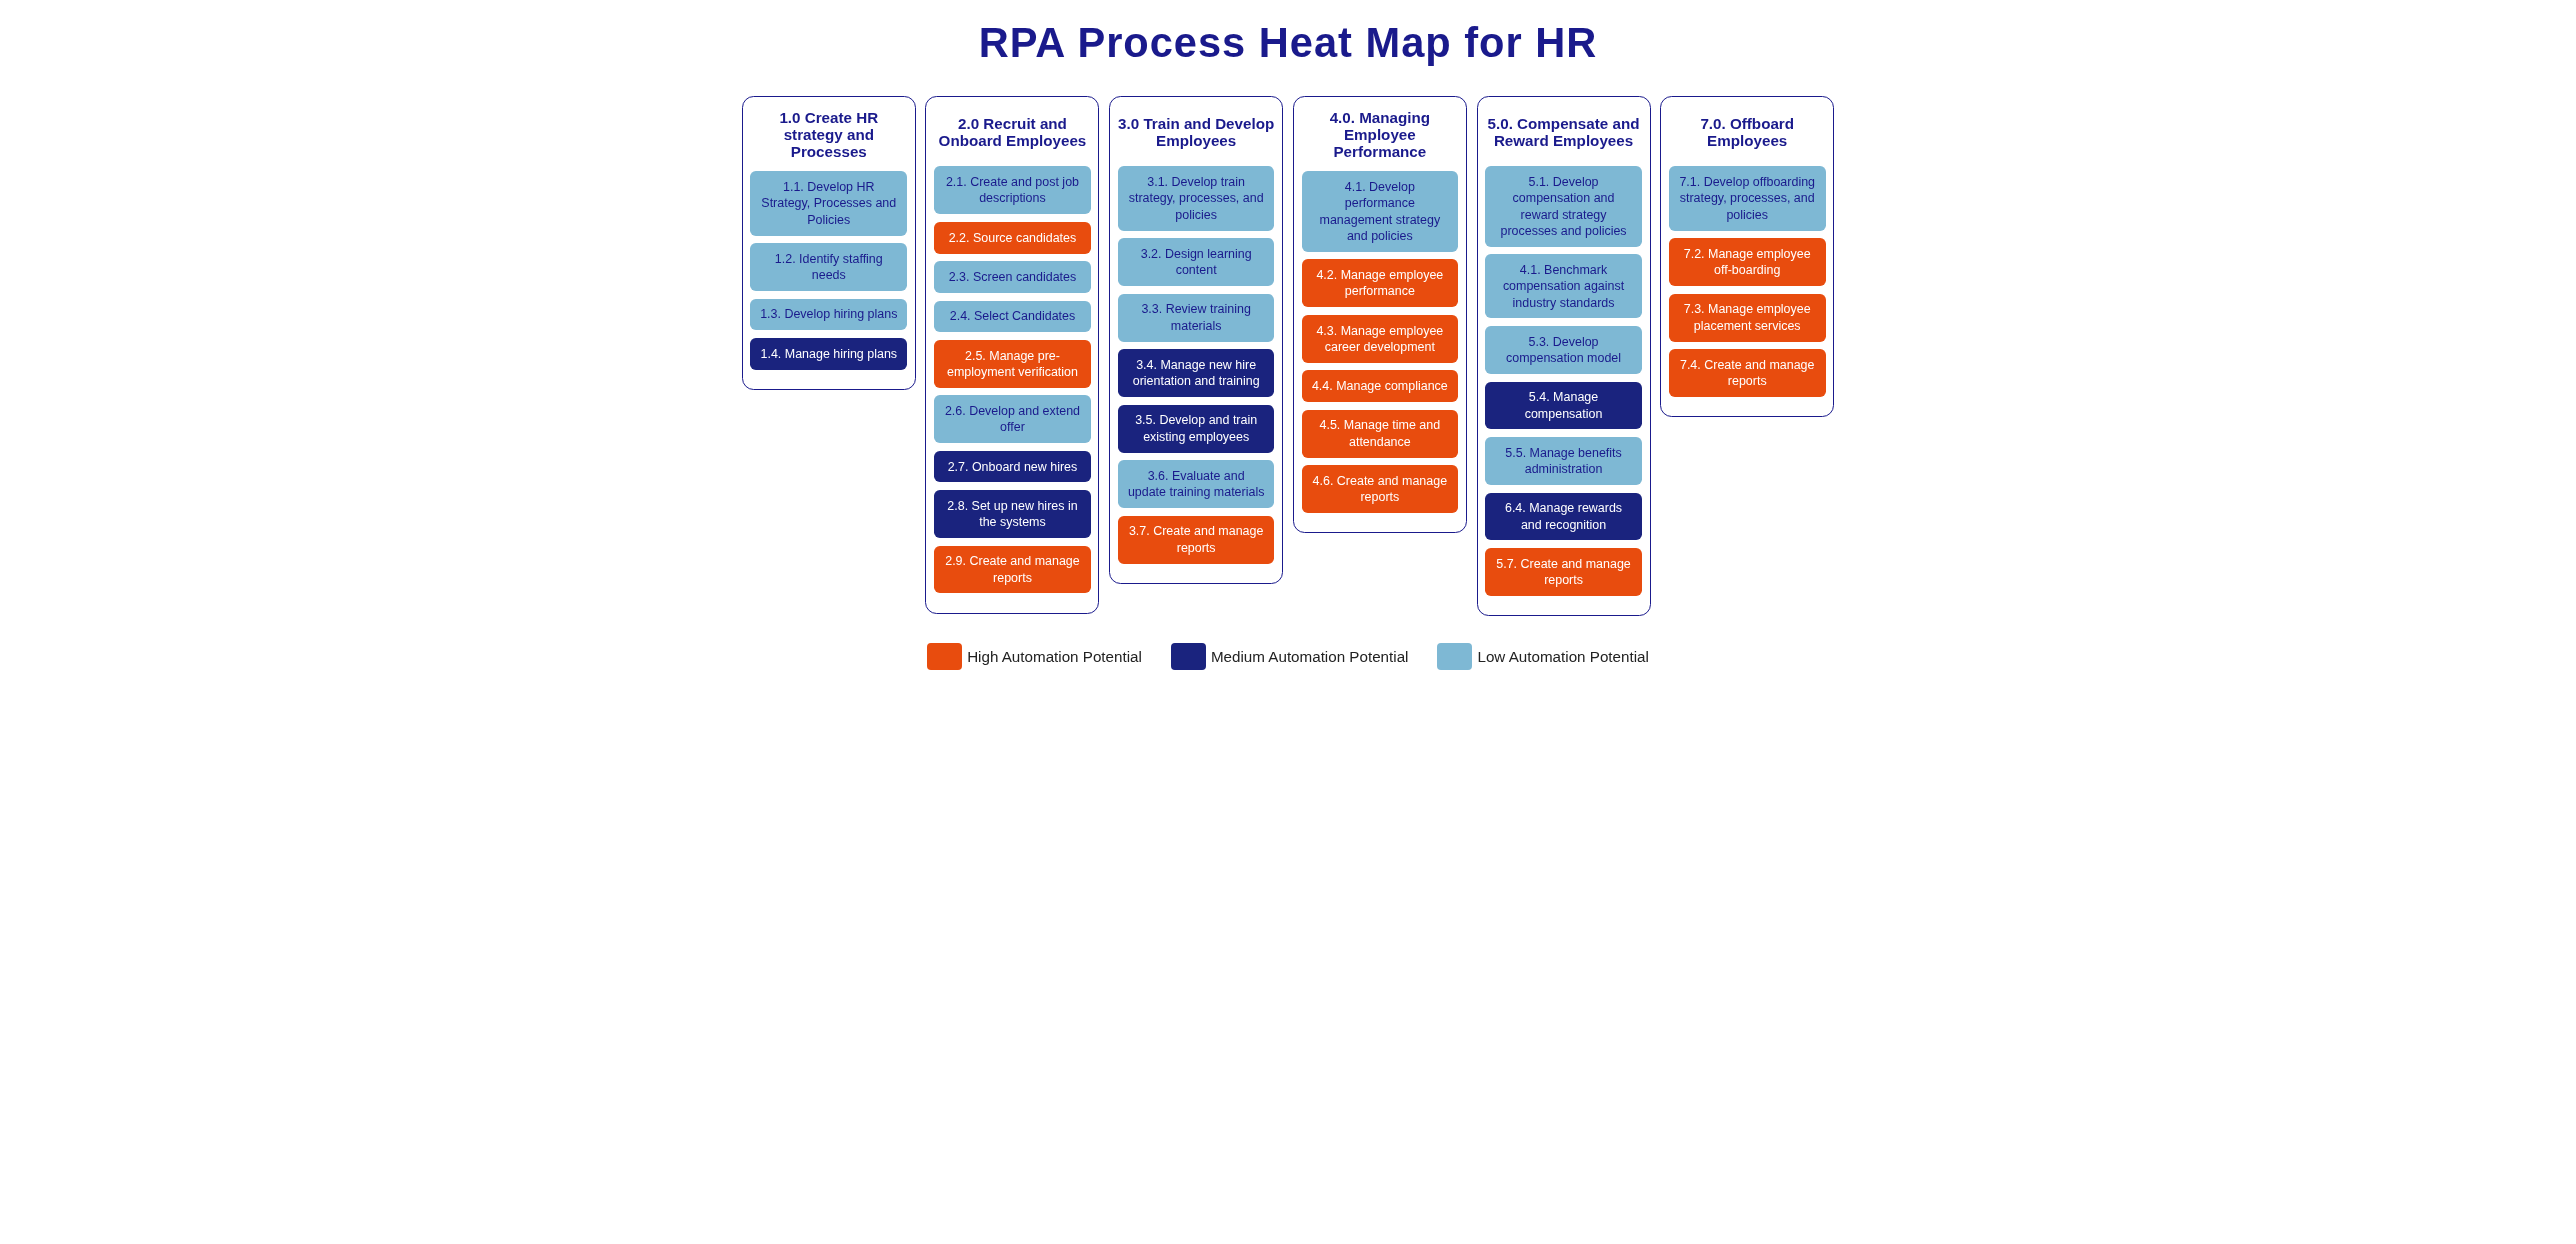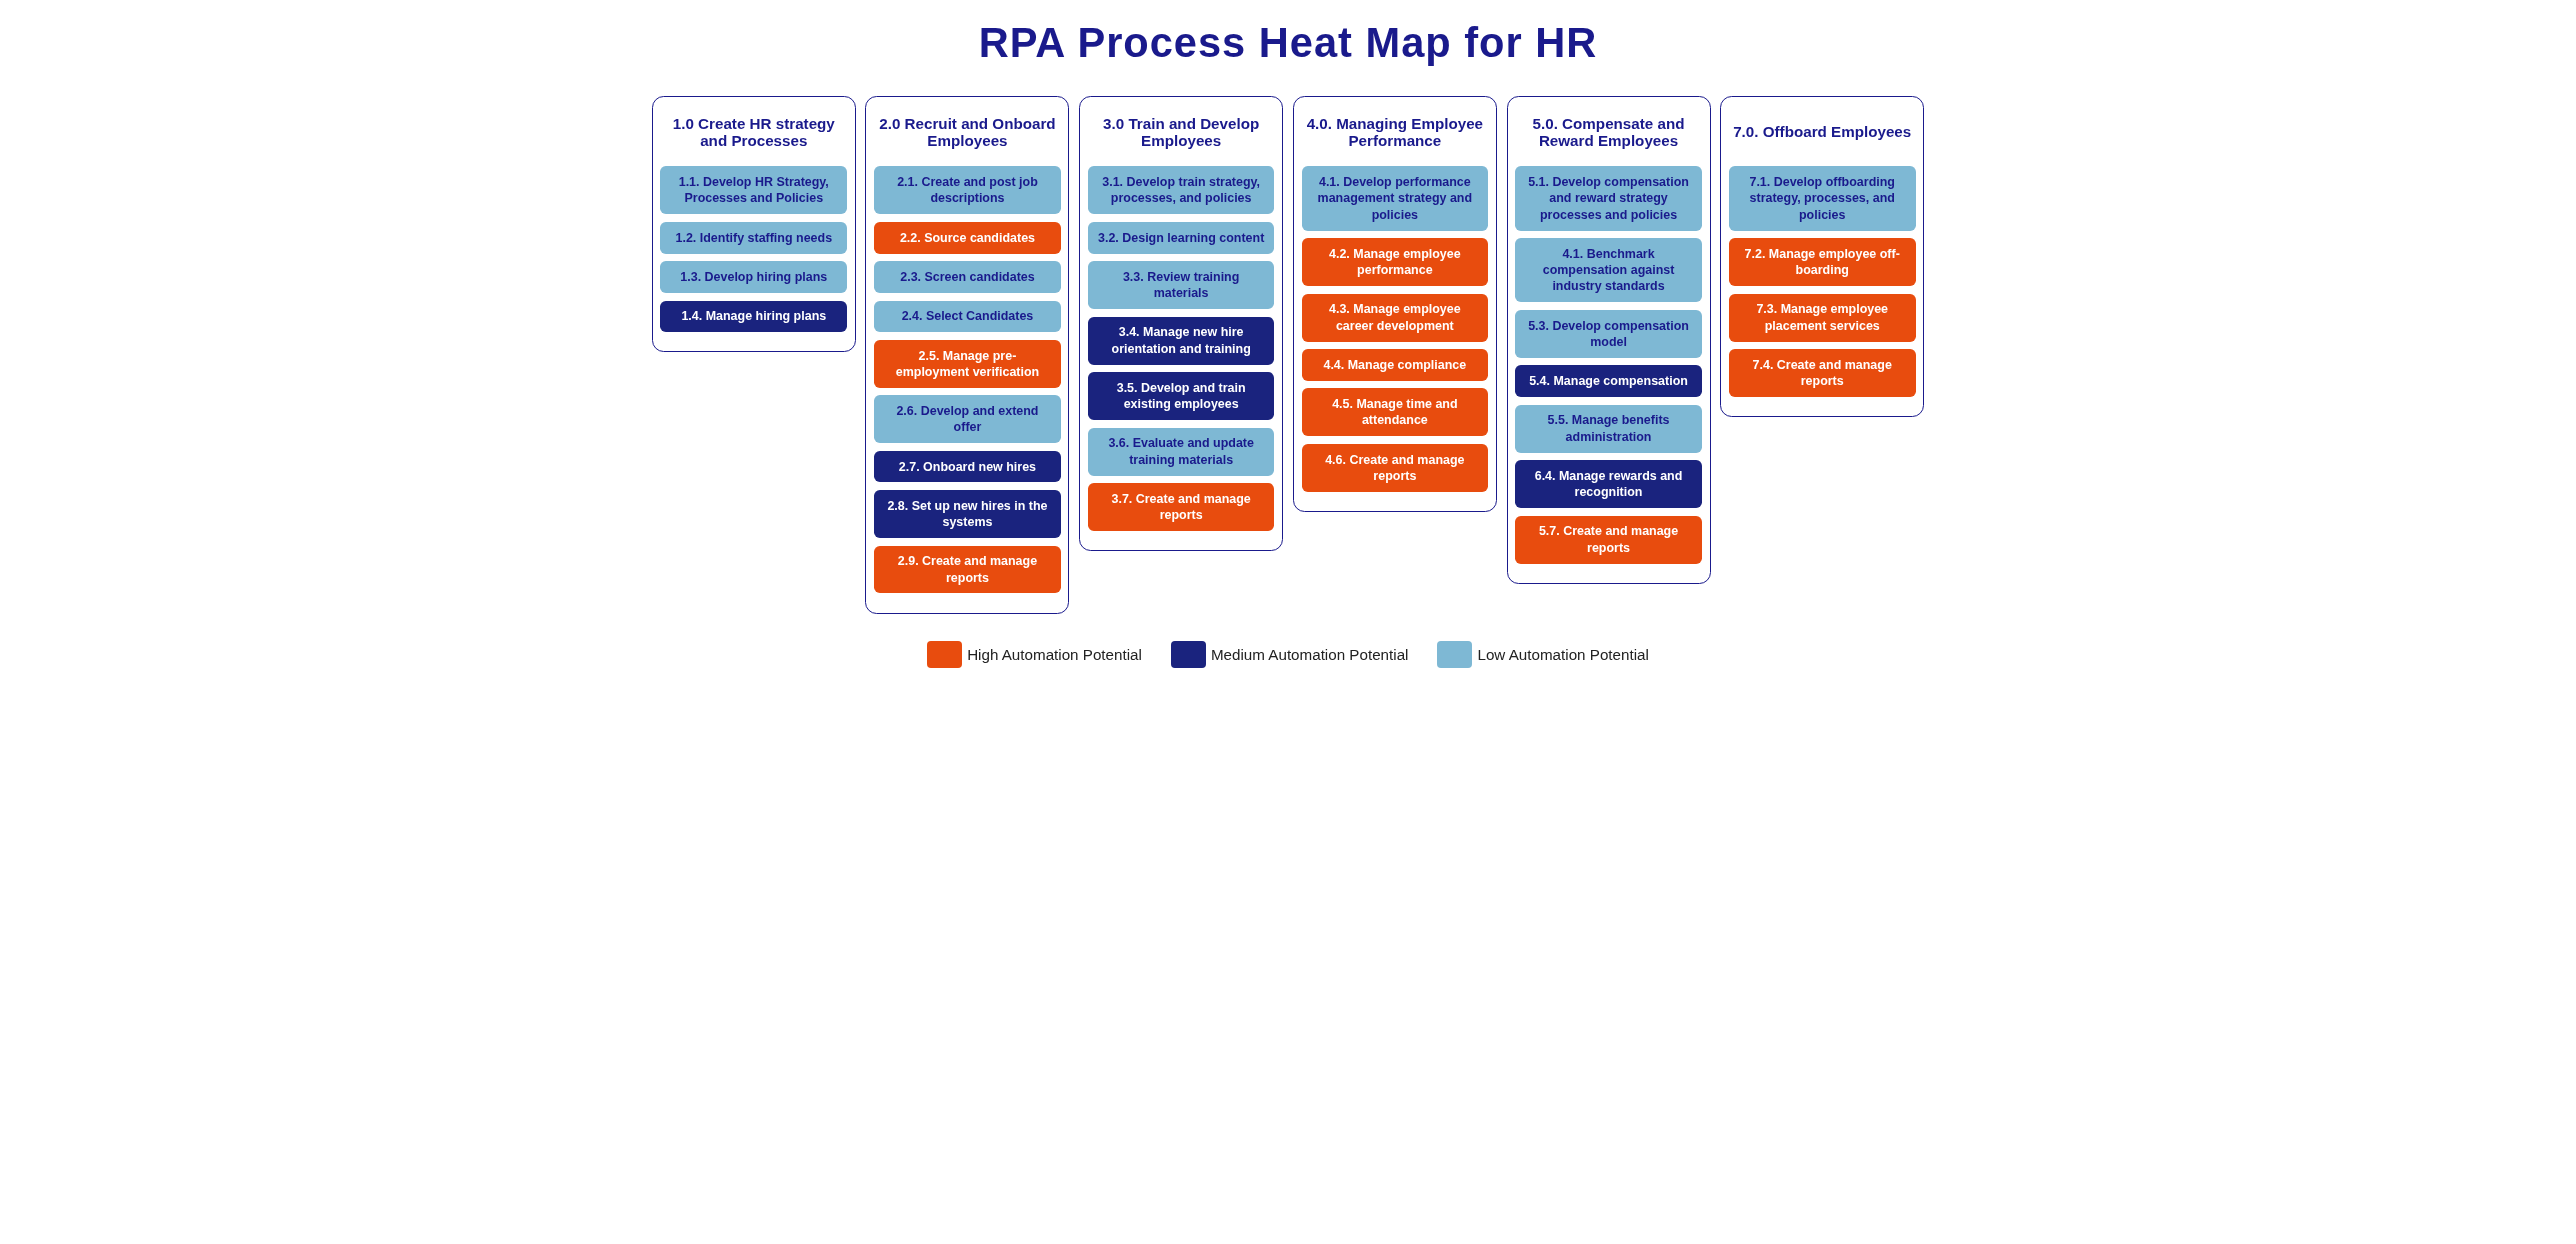--- a/index.html
+++ b/index.html
@@ -20,42 +20,42 @@
     .columns-container {
       display: flex;
       gap: 9.7px;
       justify-content: center;
       align-items: flex-start;
     }
     .column {
       border: 1.9px solid #1a1a8c;
       border-radius: 11.6px;
       padding: 11.6px 7.7px;
-      width: 204px;
+      width: 174px;
       min-width: 155px;
       flex-shrink: 0;
     }
     .column-header {
       text-align: center;
       color: #1a1a8c;
       font-weight: 900;
       font-size: 0.95em;
       margin-bottom: 11.6px;
       min-height: 46px;
       display: flex;
       align-items: center;
       justify-content: center;
     }
     .card {
       border-radius: 5.8px;
       padding: 7.7px 9.7px;
       margin-bottom: 7.7px;
       text-align: center;
       font-size: 0.78em;
-      font-weight: 700;
+      font-weight: 400;
       color: #fff;
       line-height: 1.3;
     }
     .card.low {
       background-color: #7eb8d4;
       color: #1a1a8c;
     }
     .card.medium {
       background-color: #1a237e;
       color: #fff;

